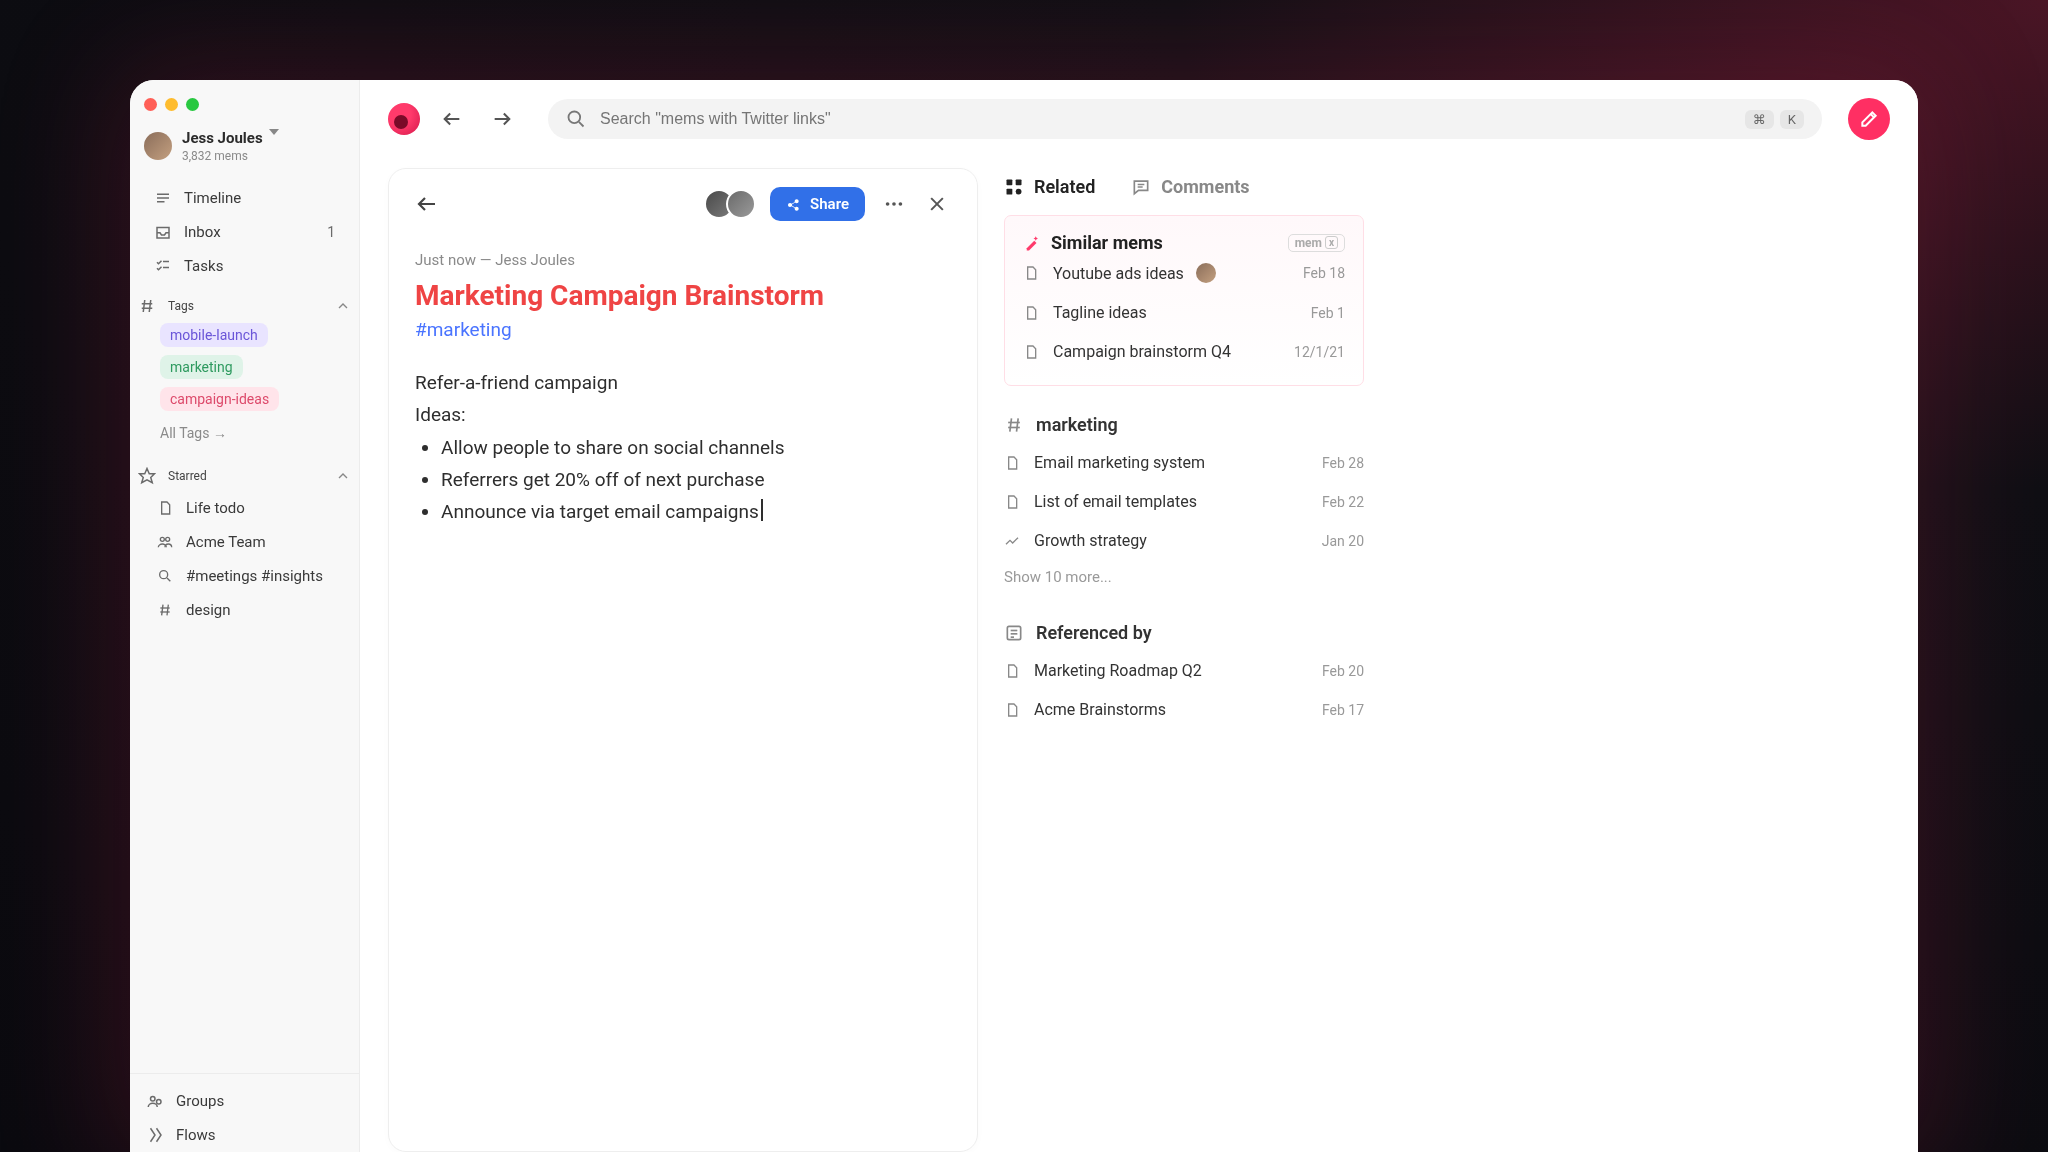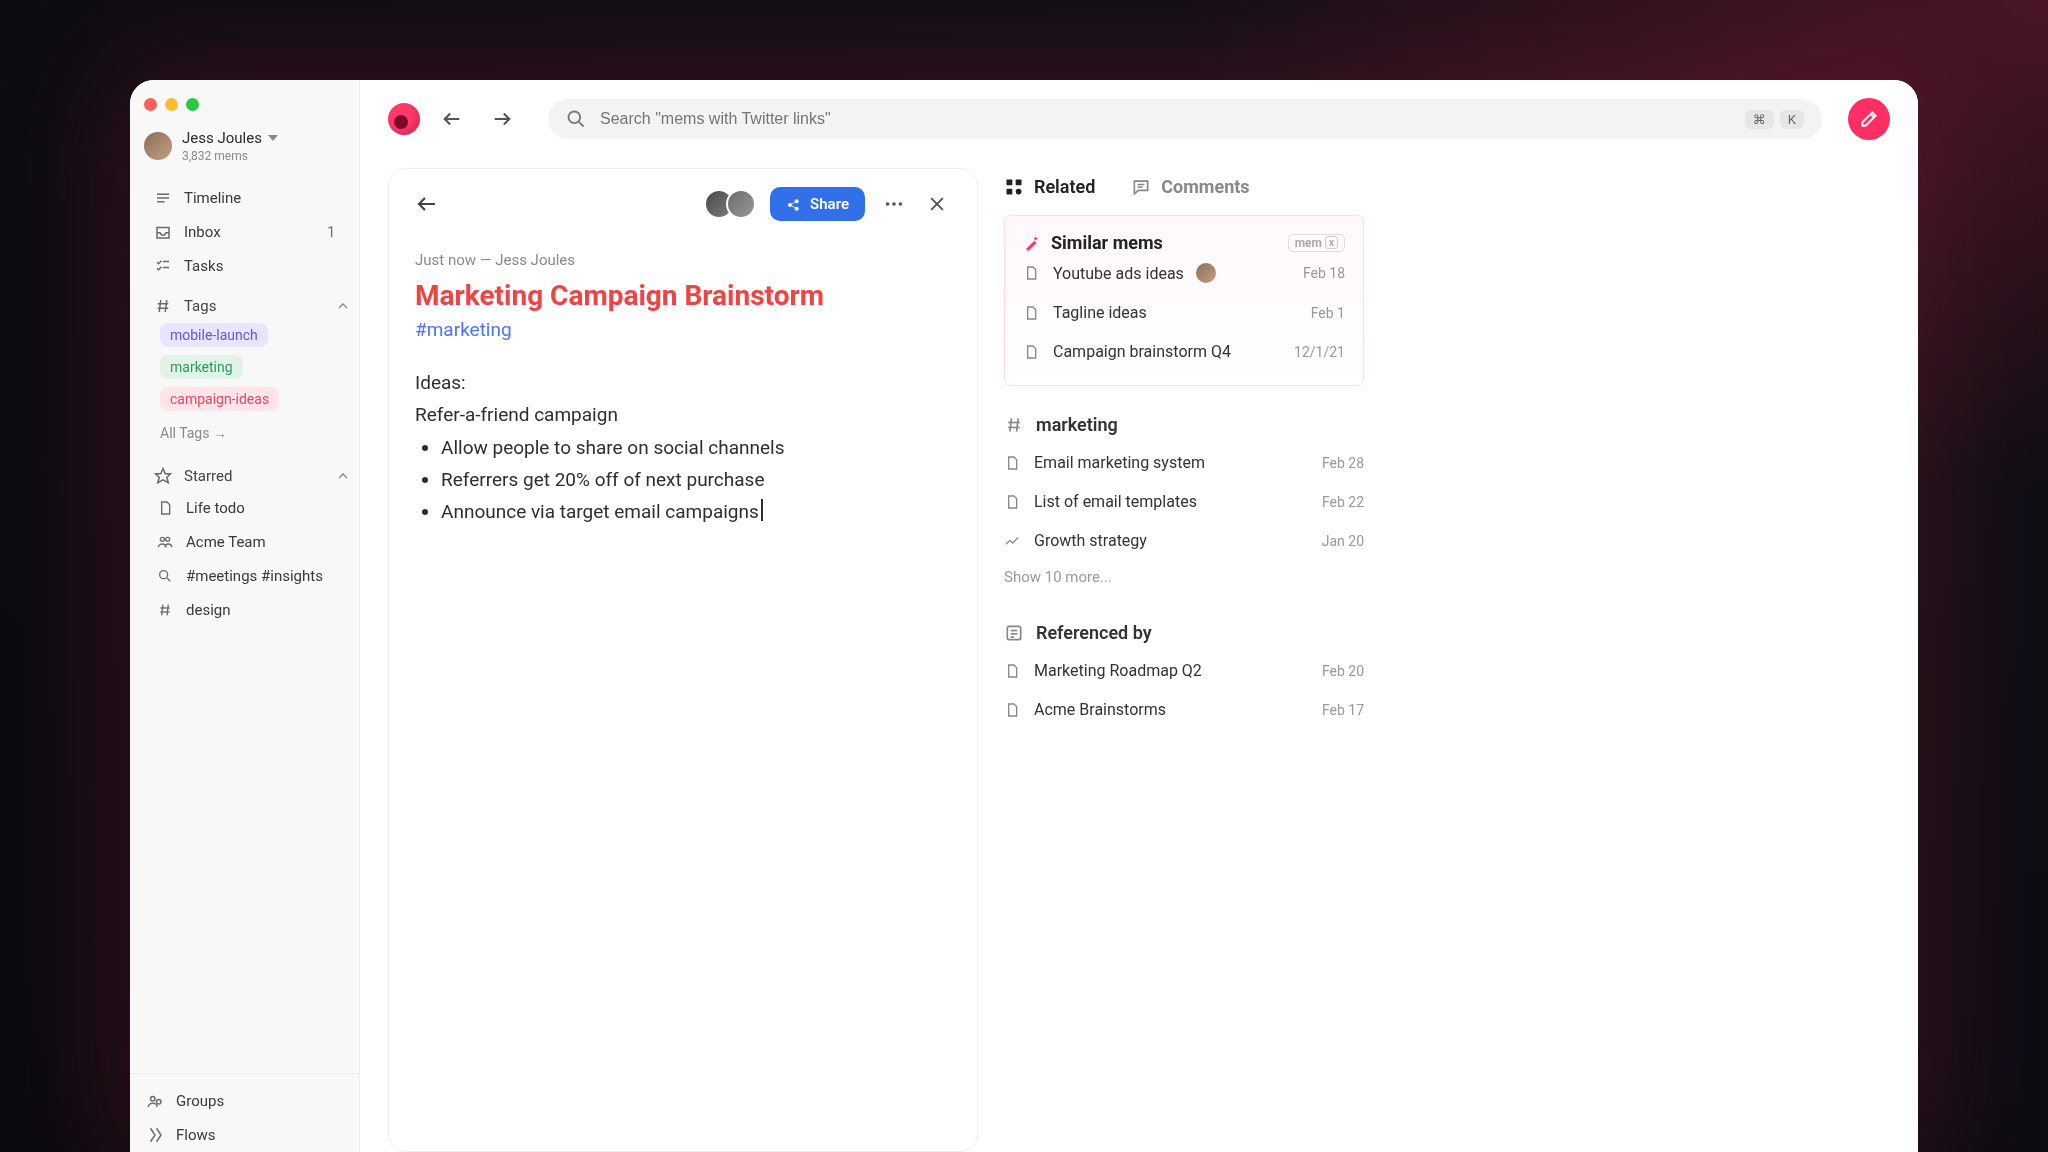--- a/index.html
+++ b/index.html
@@ -36,28 +36,28 @@
   display: flex;
   gap: 8px;
   padding: 18px 14px 10px 14px;
 }
 .traffic-lights span { width: 13px; height: 13px; border-radius: 50%; }
 .t-red { background: #ff5f57; }
 .t-yel { background: #febc2e; }
 .t-grn { background: #28c840; }
 .user-block { display: flex; align-items: center; gap: 10px; padding: 8px 14px 18px 14px; }
 .avatar { width: 28px; height: 28px; border-radius: 50%; background: linear-gradient(135deg,#8a6d5a,#c4a080); }
-.user-name-line { display: flex; align-items: center; gap: 6px; font-weight: 400; font-size: 15px; color: #2b2b2b; }
+.user-name-line { display: flex; align-items: flex-start; gap: 6px; font-weight: 700; font-size: 15px; color: #2b2b2b; }
 .user-sub { font-size: 12px; color: #8a8a8a; margin-top: 2px; }
 .caret-down { width:0;height:0;border-left:5px solid transparent;border-right:5px solid transparent;border-top:6px solid #888; }
 .nav-list { padding: 0 16px; }
 .nav-item { display: flex; align-items: center; gap: 12px; padding: 8px 8px; border-radius: 8px; font-size: 15px; color: #3a3a3a; cursor: pointer; }
 .nav-icon { width: 18px; height: 18px; display: flex; align-items: center; justify-content: center; color: #6b6b6b; }
 .nav-item .badge { margin-left: auto; color: #6b6b6b; font-size: 14px; }
-.section-hdr { display: flex; align-items: center; gap: 12px; padding: 14px 8px 6px 24px; font-size: 15px; color: #444; justify-content: center; }
+.section-hdr { display: flex; align-items: center; gap: 12px; padding: 14px 8px 6px 8px; font-size: 12px; color: #444; justify-content: center; }
 .section-hdr .chev { margin-left: auto; color: #888; }
 .tag-list { padding: 2px 8px 6px 30px; display: flex; flex-direction: column; gap: 8px; align-items: flex-start; }
 .tag-chip { padding: 4px 10px; border-radius: 8px; font-size: 14px; }
 .tag-blue { background: #e9e4ff; color: #6a55d8; }
 .tag-green { background: #dff3e8; color: #2e9a5f; }
 .tag-pink { background: #ffe4ea; color: #dd4a6b; }
 .all-tags { padding: 8px 8px 12px 30px; font-size: 14px; color: #8a8a8a; }
 .starred-list { padding: 0 8px; }
 .starred-item { display: flex; align-items: center; gap: 12px; padding: 8px 8px 8px 18px; font-size: 15px; color: #3a3a3a; }
 .bottom-nav { margin-top: auto; padding: 10px 8px 0 8px; border-top: 1px solid #ececec; }
@@ -337,22 +337,22 @@
                 <line x1="19" y1="5" x2="5" y2="19"></line>
               </svg>
           </span>
         </div>
 
         <div class="meta">Just now — Jess Joules</div>
         <h1 class="title">Marketing Campaign Brainstorm</h1>
         <div class="hashtag">#marketing</div>
 
         <div class="body-text">
+          <div>Refer-a-friend campaign</div>
           <div>Ideas:</div>
-          <div>Refer-a-friend campaign</div>
           <ul>
             <li>Allow people to share on social channels</li>
             <li>Referrers get 20% off of next purchase</li>
             <li class="cursor-line">Announce via target email campaigns</li>
           </ul>
         </div>
       </div>
 
       <div class="right-rail">
         <div class="rail-tabs">

